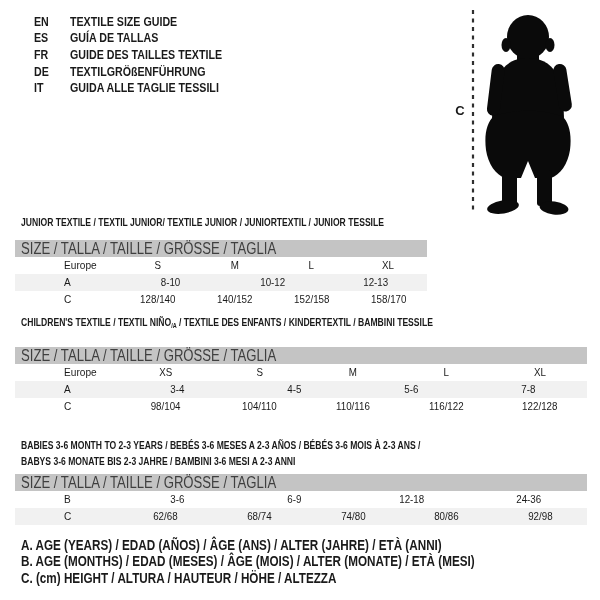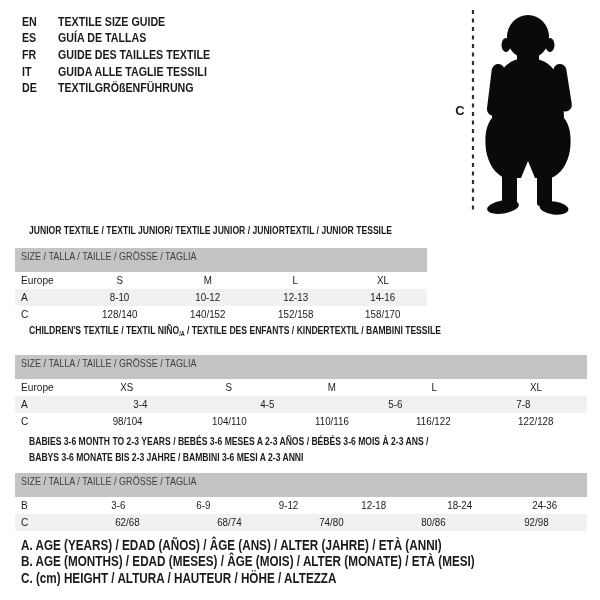--- a/index.html
+++ b/index.html
@@ -5,47 +5,47 @@
   html,body{margin:0;padding:0;background:#fff;}
   .page{
     position:relative;width:600px;height:600px;background:#fff;overflow:hidden;
     font-family:"Liberation Sans",sans-serif;color:var(--text,#1a1a1a);
   }
   
   .cond{display:inline-block;transform:scaleX(0.78);transform-origin:0 50%;white-space:nowrap;}
   .cond-c{display:inline-block;transform:scaleX(0.85);transform-origin:50% 50%;white-space:nowrap;}
 
   
-  .lang-block{position:absolute;left:22px;top:13px;}
+  .lang-block{position:absolute;left:34px;top:13px;}
   .lang-row{display:flex;height:16.6px;align-items:center;font-weight:bold;font-size:13px;}
   .lang-code{width:36px;flex:none;}
   .lang-code .cond,.lang-text .cond{transform:scaleX(0.82);}
 
   
   .figure{position:absolute;left:440px;top:4px;width:160px;height:214px;}
   .figure svg{position:absolute;left:0;top:0;color:var(--silhouette,#0a0a0a);}
   .figure-label{position:absolute;left:12px;top:99px;width:16px;text-align:center;
     font-size:13px;font-weight:bold;}
 
   
   .size-section{position:absolute;left:15px;width:412px;}
   .sec-junior{top:215px;}
   .sec-children{top:315px;width:572px;}
-  .sec-babies{top:426px;width:572px;}
-  .sec-title{margin:8px;padding-left:6px;font-size:11px;font-weight:bold;line-height:15.5px;}
+  .sec-babies{top:438px;width:572px;}
+  .sec-title{margin:0;padding-left:6px;font-size:11px;font-weight:bold;line-height:15.5px;}
   .sec-title .sub{font-size:7px;vertical-align:-2px;}
-  .size-band{height:24px;line-height:17px;background:var(--band-bg,#c4c4c4);
-    color:var(--band-text,#3f3f3f);padding-left:6px;font-size:11px;font-weight:normal;}
+  .size-band{height:17px;line-height:17px;background:var(--band-bg,#c4c4c4);
+    color:var(--band-text,#3f3f3f);padding-left:6px;font-size:16px;font-weight:normal;}
   .sec-junior .size-band{margin-top:9px;}
   .sec-children .size-band{margin-top:13px;}
   .sec-babies .size-band{margin-top:5px;}
   .size-band .cond{transform:scaleX(0.82);}
   .row{display:flex;height:17px;line-height:17px;font-size:11.5px;}
   .row.shaded{background:var(--row-alt-bg,#f1f1f1);}
-  .row-label{width:55px;flex:none;padding-left:6px;}
+  .row-label{width:55px;flex:none;padding-left:6px;margin-left:43px;}
   .row-label .cond{transform:scaleX(0.88);}
   .cell{flex:1;text-align:center;}
 
   
   .footnotes{position:absolute;left:21px;top:537px;font-size:15px;font-weight:bold;}
   .footnote{height:16.3px;line-height:16.3px;}
 </style>
 </head>
 <body>
 
@@ -61,27 +61,27 @@
     <span class="lang-code"><span class="cond">ES</span></span>
     <span class="lang-text"><span class="cond">GUÍA DE TALLAS</span></span>
   </div>
 
   <div class="lang-row">
     <span class="lang-code"><span class="cond">FR</span></span>
     <span class="lang-text"><span class="cond">GUIDE DES TAILLES TEXTILE</span></span>
   </div>
 
   <div class="lang-row">
-    <span class="lang-code"><span class="cond">IT</span></span>
-    <span class="lang-text"><span class="cond">GUIDA ALLE TAGLIE TESSILI</span></span>
+    <span class="lang-code"><span class="cond">DE</span></span>
+    <span class="lang-text"><span class="cond">TEXTILGRÖßENFÜHRUNG</span></span>
   </div>
 
   <div class="lang-row">
-    <span class="lang-code"><span class="cond">DE</span></span>
-    <span class="lang-text"><span class="cond">TEXTILGRÖßENFÜHRUNG</span></span>
+    <span class="lang-code"><span class="cond">IT</span></span>
+    <span class="lang-text"><span class="cond">GUIDA ALLE TAGLIE TESSILI</span></span>
   </div>
 </div>
 
   <div class="figure">
     <span class="figure-label">C</span>
     <svg width="160" height="214" viewBox="0 0 160 214" aria-hidden="true">
       <line x1="33" y1="6" x2="33" y2="209" stroke="#2f2f2f" stroke-width="2.2" stroke-dasharray="4 4.5"></line>
       <g fill="currentColor">
         <ellipse cx="88" cy="33" rx="21" ry="22"></ellipse>
         <ellipse cx="66" cy="41" rx="4.5" ry="7"></ellipse>
@@ -111,21 +111,20 @@
             <span class="cell"><span class="cond-c">S</span></span>
             <span class="cell"><span class="cond-c">M</span></span>
             <span class="cell"><span class="cond-c">L</span></span>
             <span class="cell"><span class="cond-c">XL</span></span>
           </div>
           <div class="row shaded">
             <span class="row-label"><span class="cond">A</span></span>
             <span class="cell"><span class="cond-c">8-10</span></span>
             <span class="cell"><span class="cond-c">10-12</span></span>
             <span class="cell"><span class="cond-c">12-13</span></span>
-            <span class="cell"><span class="cond-c">14-16</span></span>
           </div>
           <div class="row">
             <span class="row-label"><span class="cond">C</span></span>
             <span class="cell"><span class="cond-c">128/140</span></span>
             <span class="cell"><span class="cond-c">140/152</span></span>
             <span class="cell"><span class="cond-c">152/158</span></span>
             <span class="cell"><span class="cond-c">158/170</span></span>
           </div>
         </div>
   </section>
@@ -165,23 +164,21 @@
   <section class="size-section sec-babies">
     <h2 class="sec-title"><div class="cond"><span>BABIES 3-6 MONTH TO 2-3 YEARS / BEBÉS 3-6 MESES A 2-3 AÑOS / BÉBÉS 3-6 MOIS À 2-3 ANS /</span></div><div class="cond"><span>BABYS 3-6 MONATE BIS 2-3 JAHRE / BAMBINI 3-6 MESI A 2-3 ANNI</span></div></h2>
     <div class="size-band">
       <span class="cond size-band-text">SIZE / TALLA / TAILLE / GRÖSSE / TAGLIA</span>
     </div>
     <div class="rows">
           <div class="row">
             <span class="row-label"><span class="cond">B</span></span>
             <span class="cell"><span class="cond-c">3-6</span></span>
             <span class="cell"><span class="cond-c">6-9</span></span>
-            <span class="cell"><span class="cond-c">9-12</span></span>
             <span class="cell"><span class="cond-c">12-18</span></span>
-            <span class="cell"><span class="cond-c">18-24</span></span>
             <span class="cell"><span class="cond-c">24-36</span></span>
           </div>
           <div class="row shaded">
             <span class="row-label"><span class="cond">C</span></span>
             <span class="cell"><span class="cond-c">62/68</span></span>
             <span class="cell"><span class="cond-c">68/74</span></span>
             <span class="cell"><span class="cond-c">74/80</span></span>
             <span class="cell"><span class="cond-c">80/86</span></span>
             <span class="cell"><span class="cond-c">92/98</span></span>
           </div>

